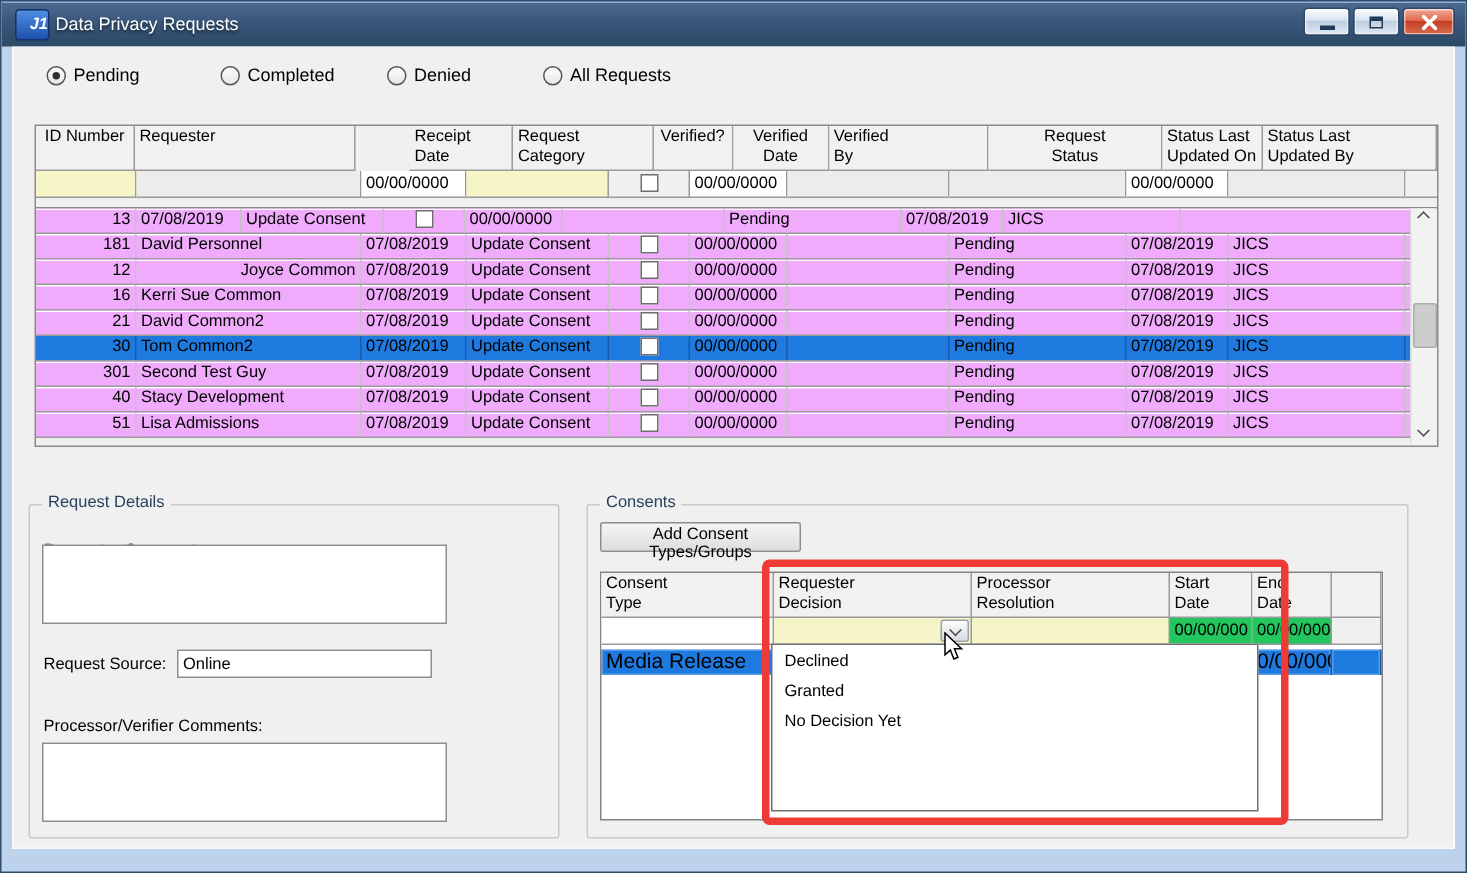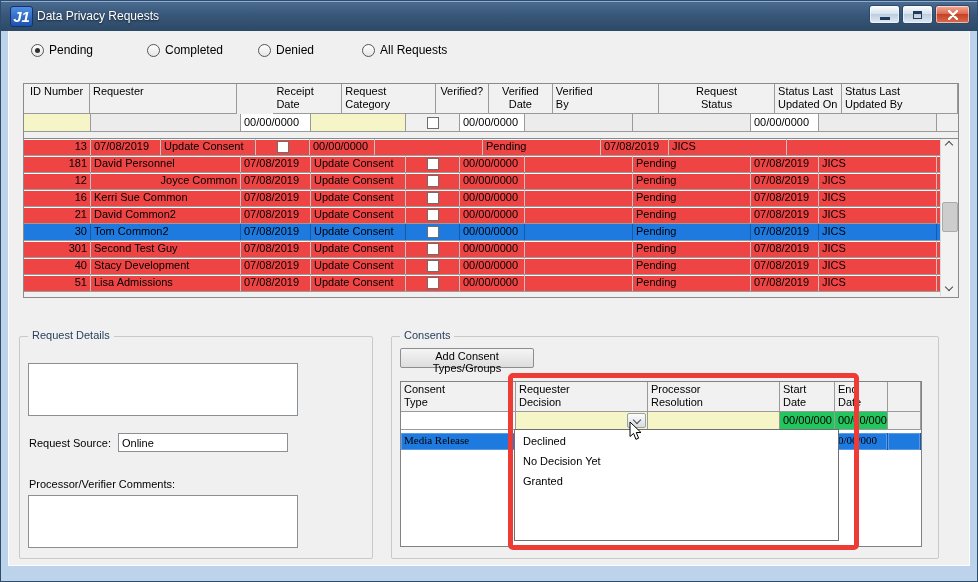--- a/index.html
+++ b/index.html
@@ -5,21 +5,21 @@
   html,body{margin:0;padding:0;background:#fff;}
   *{font-family:"Liberation Sans",sans-serif;}
   .window{position:relative;width:978px;height:582px;box-sizing:border-box;
     background:#bdd3eb;border:1px solid #2e4d6d;overflow:hidden;}
   
   .titlebar{position:absolute;top:0;left:0;right:0;height:30px;
     background:linear-gradient(180deg,#4b6c91 0%,#39577a 45%,#2c4966 100%);
     box-shadow:inset 0 1px 0 #8fadd0;}
   .app-icon{position:absolute;left:9px;top:5px;width:21px;height:19px;border-radius:3px;
     background:linear-gradient(180deg,#4e8ee2 0%,#1d51ae 100%);border:1px solid #12336e;
-    color:#fff;font-weight:bold;font-style:italic;font-size:15px;line-height:19px;text-align:center;}
+    color:#fff;font-weight:bold;font-style:italic;font-size:11px;line-height:19px;text-align:right;}
   .title{position:absolute;left:36px;top:0;height:30px;line-height:30px;color:#fff;font-size:12px;
     text-shadow:0 1px 2px rgba(0,0,0,.6);}
   .win-buttons{position:absolute;top:4px;right:7px;display:flex;gap:2px;}
   .winbtn{width:31px;height:19px;box-sizing:border-box;border:1px solid #2c4a68;border-radius:3px;
     background:linear-gradient(180deg,#fbfdfe 0%,#d7e2ef 45%,#bccbdd 46%,#e0eaf6 100%);
     display:flex;align-items:center;justify-content:center;box-shadow:inset 0 0 0 1px rgba(255,255,255,.55);}
   .winbtn.close{width:35px;background:linear-gradient(180deg,#f2ab99 0%,#df6a4f 45%,#c43e24 46%,#d96b4d 100%);}
   .g-min{width:10px;height:3px;background:#1f3b57;margin-top:7px;}
   .g-max{width:9px;height:8px;box-sizing:border-box;border:1px solid #1f3b57;border-top-width:3px;}
   
@@ -47,21 +47,21 @@
   .mg-hfill{flex:1;border-bottom:1px solid #9a9a9a;background:#f0f0f0;}
   .mg-filter{display:flex;}
   .mg-fcell{height:18px;box-sizing:border-box;border-right:1px solid #9a9a9a;border-bottom:1px solid #9a9a9a;
     font-size:11px;line-height:16px;padding:0 3px;color:#000;}
   .f-yellow{background:var(--yellow);}
   .f-gray{background:#ececec;}
   .f-date{background:#fff;}
   .f-check{background:#f0f0f0;text-align:center;}
   .mg-sep{height:6px;background:#f0f0f0;border-bottom:1px solid #8a8a8a;}
   .mg-rows{width:916px;}
-  .mg-row{display:flex;height:17px;box-sizing:border-box;background:#ef4444;
+  .mg-row{display:flex;height:17px;box-sizing:border-box;background:#f0abfc;
     border-bottom:1px solid #9b9b9b;box-shadow:inset 0 1px 0 #fbfbfb;}
   .mg-row.selected{background:var(--sel);box-shadow:none;}
   .mg-cell{box-sizing:border-box;border-right:1px solid #c4c4c4;font-size:11px;line-height:15px;
     padding:0 3px;overflow:hidden;white-space:nowrap;color:#000;}
   .mg-row.selected .mg-cell{border-right-color:rgba(0,0,0,.25);}
   .mg-scroll{position:absolute;top:55px;right:1px;bottom:1px;width:17px;box-sizing:border-box;
     background:#f2f2f2;border-left:1px solid #d9d9d9;}
   .sb-btn{height:16px;display:flex;align-items:flex-start;justify-content:center;background:#f2f2f2;}
   .sb-btn.sb-bottom{position:absolute;bottom:0;left:0;right:0;align-items:flex-end;padding-bottom:4px;box-sizing:border-box;}
   .sb-thumb{position:absolute;top:63px;left:1px;width:14px;height:28px;background:#cdcdcd;
@@ -90,22 +90,22 @@
   .cf-yellow,.cf-ddyellow{background:var(--yellow);}
   .cf-date{background:#22c55e;}
   .cf-grayfill{background:#f0f0f0;}
   .dd-btn{position:absolute;right:1px;top:1px;bottom:1px;width:19px;box-sizing:border-box;
     border:1px solid #98a0a8;border-radius:2px;background:linear-gradient(180deg,#fdfdfd,#d7dbdf);
     display:flex;align-items:center;justify-content:center;}
   .cn-gap{height:3px;background:#fff;}
   .cn-rows{background:#fff;}
   .cn-row{display:flex;height:17px;box-sizing:border-box;}
   .cn-row.selected{background:var(--sel);}
-  .cn-cell{box-sizing:border-box;border-right:1px solid rgba(0,0,0,.25);font-size:11px;line-height:15px;
-    padding:0 3px;overflow:hidden;white-space:nowrap;color:#000;box-shadow:inset 0 0 0 1px rgba(255,255,255,.25);font-family:Liberation Serif, serif;}
+  .cn-cell{box-sizing:border-box;border-right:1px solid rgba(0,0,0,.25);font-size:14px;line-height:15px;
+    padding:0 3px;overflow:hidden;white-space:nowrap;color:#000;box-shadow:inset 0 0 0 1px rgba(255,255,255,.25);}
   
   .dropdown{position:absolute;left:506px;top:398px;width:325px;height:112px;box-sizing:border-box;
     background:#fff;border:1px solid #6f6f6f;z-index:45;padding-top:1px;}
   .dd-item{height:20px;line-height:20px;padding-left:8px;font-size:11px;color:#000;}
   .annotation{position:absolute;left:500px;top:342px;width:351px;height:177px;box-sizing:border-box;
     border:5px solid var(--red);border-radius:5px;z-index:50;pointer-events:none;}
   .cursor{position:absolute;left:621px;top:390px;z-index:60;pointer-events:none;}
 </style>
 </head>
 <body>
@@ -353,22 +353,22 @@
               <div class="cn-cell" style="width: 55px;"></div>
               <div class="cn-cell" style="width: 53px;">0/00/000</div>
               <div class="cn-cell" style="width: 33px;"></div>
             </div>
           </div>
       </div>
     </div>
 
     <div class="dropdown">
         <div class="dd-item">Declined</div>
+        <div class="dd-item">Granted</div>
         <div class="dd-item">No Decision Yet</div>
-        <div class="dd-item">Granted</div>
       </div>
 
     <div class="annotation"></div>
 
     <div class="cursor">
       <svg width="14" height="20" viewBox="0 0 14 20">
         <path d="M1,1 L1,15.5 L4.6,12.4 L6.9,18.3 L9.6,17.2 L7.3,11.5 L12,11.5 Z" fill="#fff" stroke="#000" stroke-width="1"></path>
       </svg>
     </div>
 

